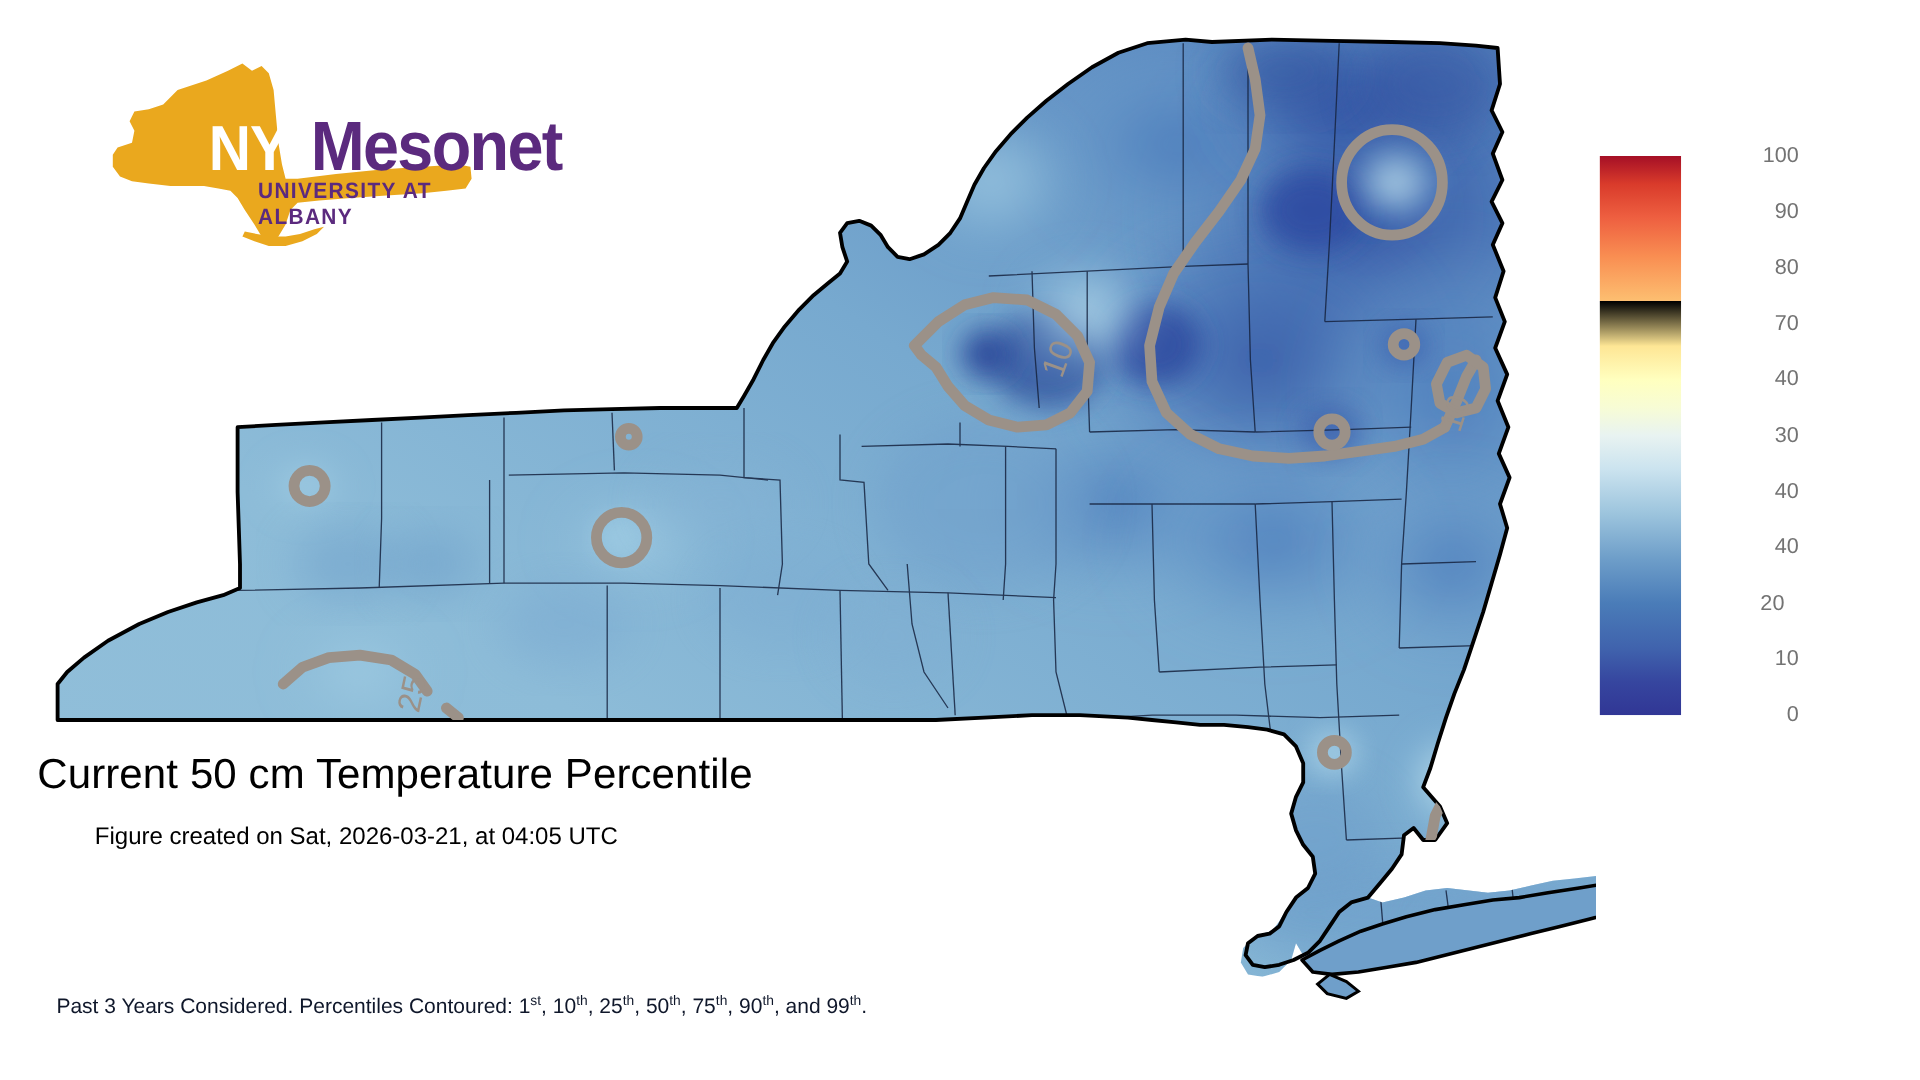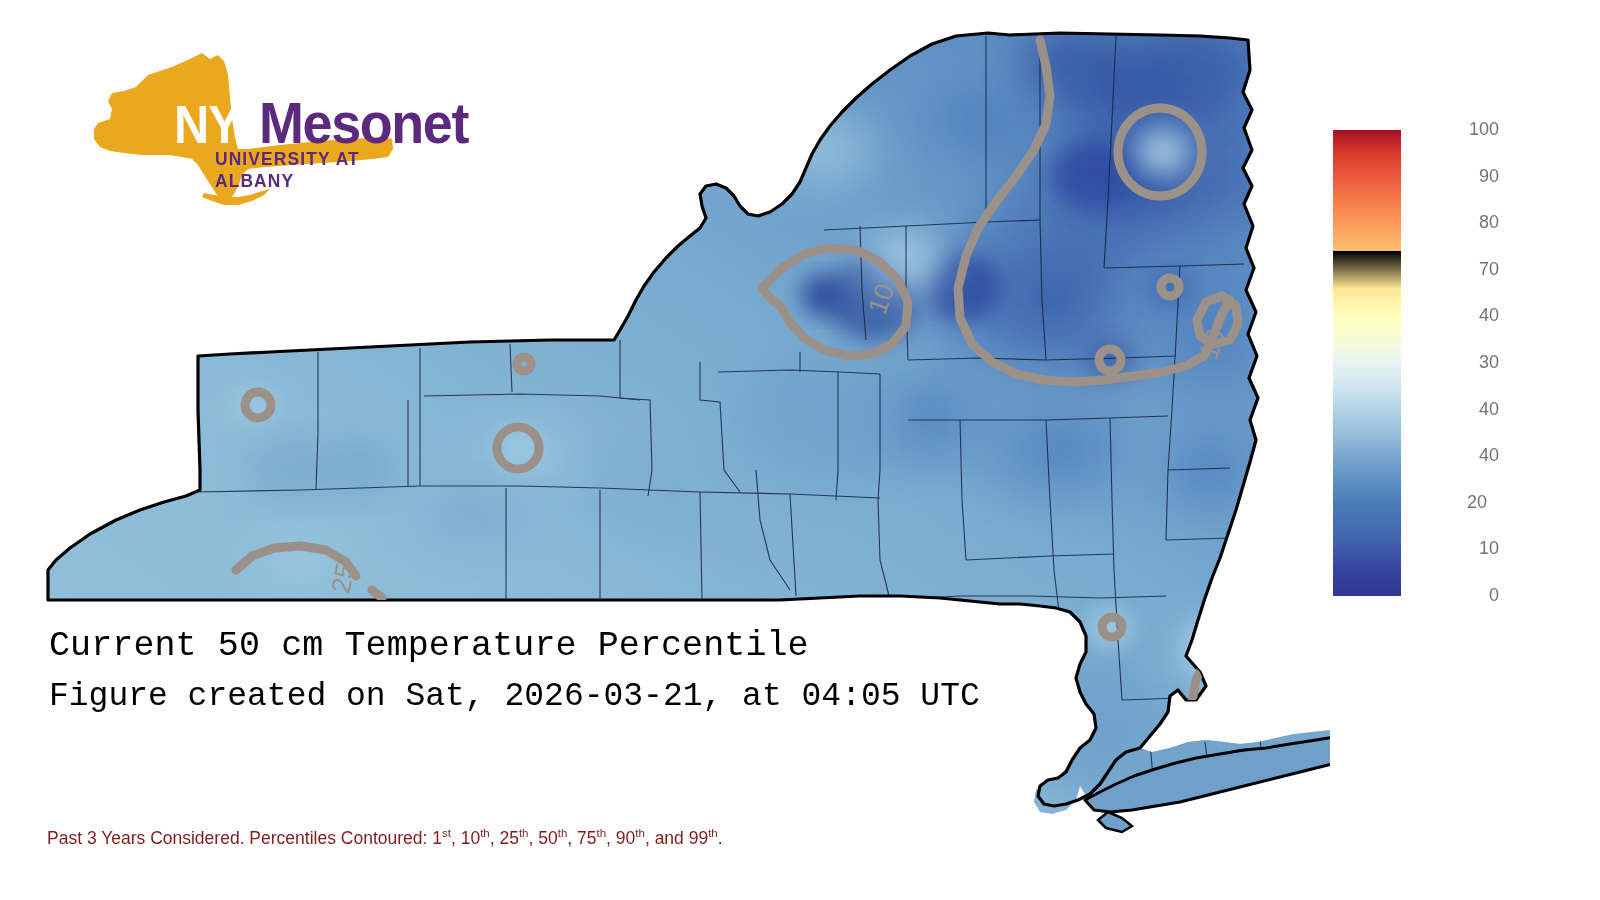--- a/index.html
+++ b/index.html
@@ -25,24 +25,24 @@
   #map{position:absolute;left:0px;top:0px;width:1330px;height:900px;}
 
   
   #colorbar{position:absolute;left:1333px;top:130px;width:68px;height:466px;
             border:0;}
   #cbgrad{width:100%;height:100%;}
   .cb-tick{position:absolute;font-size:18px;line-height:27px;color:#737373;
            text-align:right;width:90px;}
 
   
-  #caption{position:absolute;left:49px;top:625px;width:1000px;font-family:Liberation Mono, monospace;}
+  #caption{position:absolute;left:31px;top:625px;width:1000px;}
   #title{font-size:35px;line-height:42px;color:#000;letter-spacing:.1px;}
-  .subline{font-size:33px;line-height:38px;color:#000;margin-top:11px;}
-  #footnote{position:absolute;left:47px;top:828px;font-size:17.5px;color:#7f1d1d;
+  .subline{font-size:20px;line-height:38px;color:#000;margin-top:11px;margin-left:48px;}
+  #footnote{position:absolute;left:47px;top:828px;font-size:17.5px;color:#0f172a;
             white-space:nowrap;text-align:right;}
   #footnote sup{font-size:11.5px;vertical-align:super;line-height:0;}
 </style>
 </head>
 <body>
 
 <div id="stage">
 
   <div id="logo">
     <svg width="345" height="165" viewBox="0 0 345 165">

